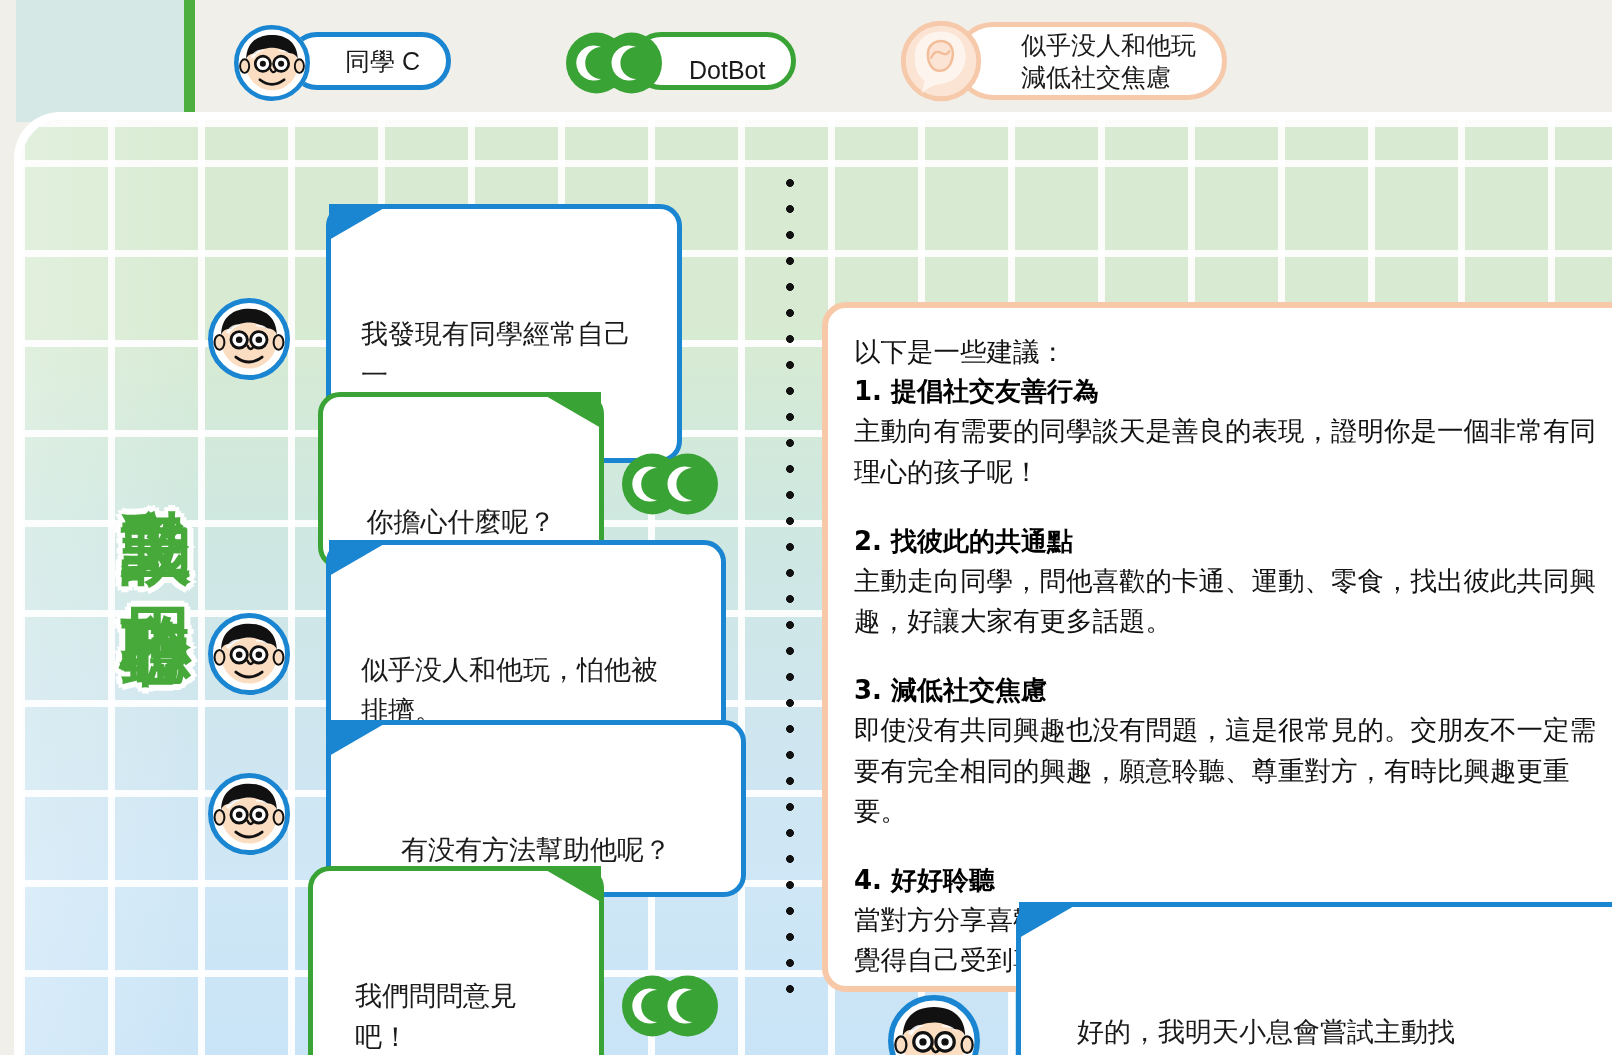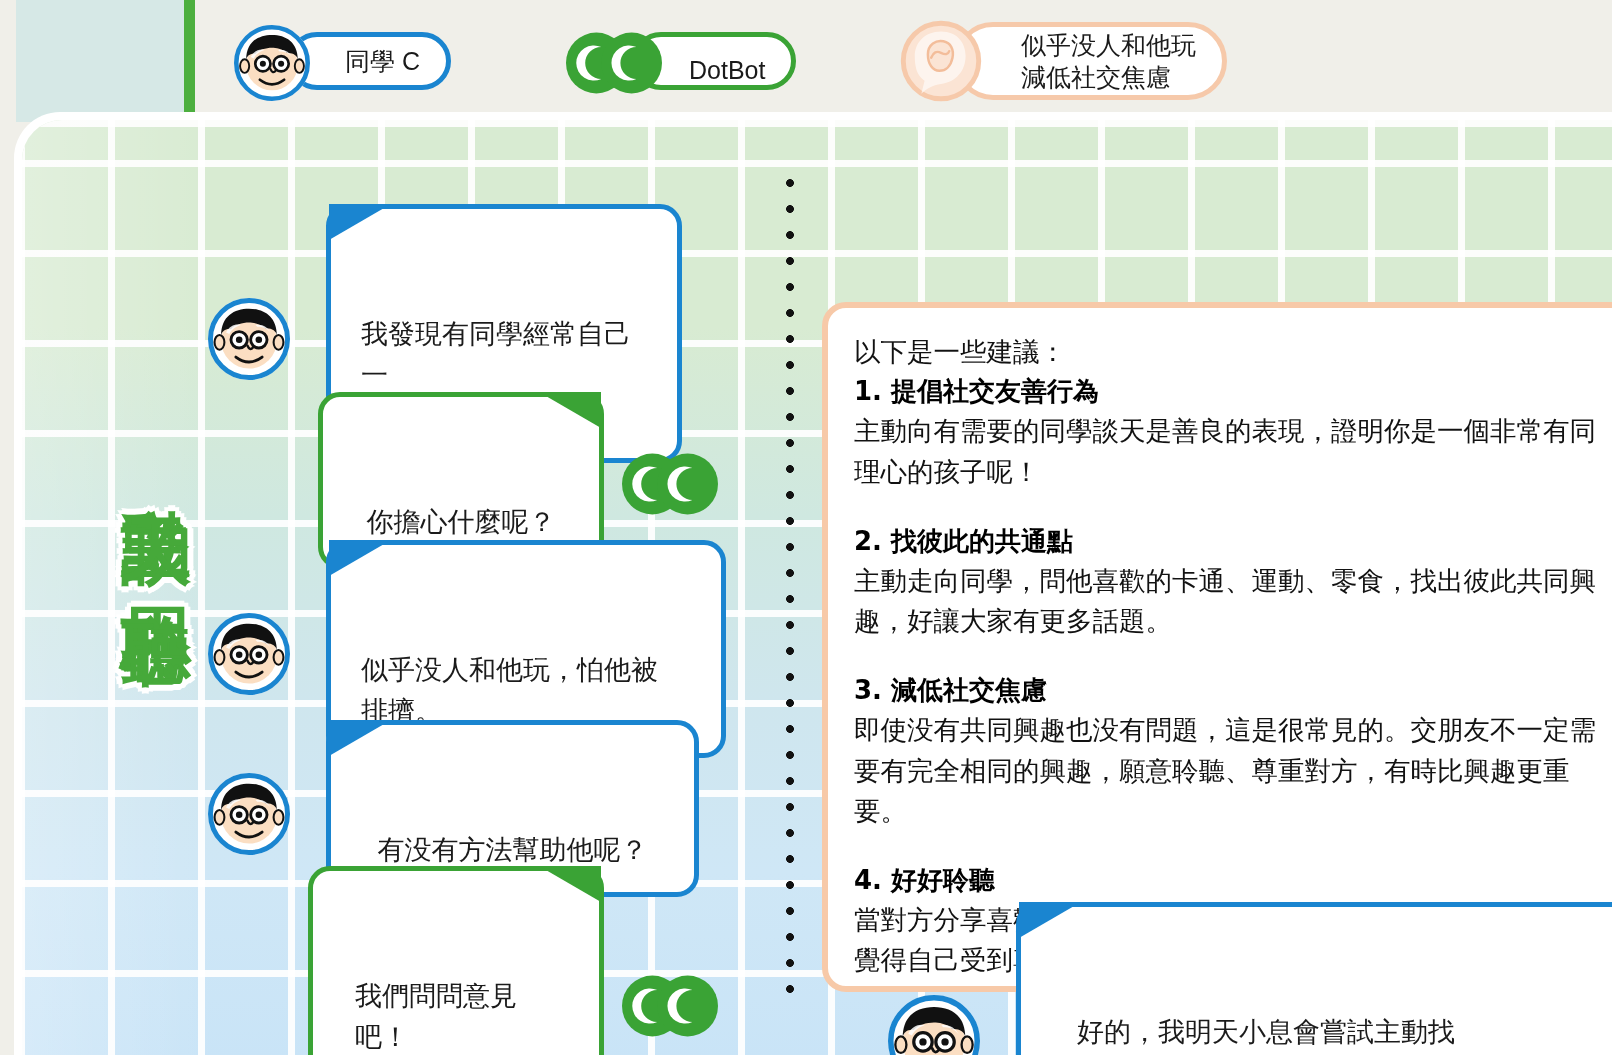--- a/index.html
+++ b/index.html
@@ -302,21 +302,21 @@
             <ellipse cx="14" cy="54" rx="6" ry="9" fill="#fbdec2" stroke="#111" stroke-width="2.5"></ellipse>
             <ellipse cx="86" cy="54" rx="6" ry="9" fill="#fbdec2" stroke="#111" stroke-width="2.5"></ellipse>
             <circle cx="38" cy="51" r="10" fill="#fff" stroke="#111" stroke-width="3.5"></circle>
             <circle cx="62" cy="51" r="10" fill="#fff" stroke="#111" stroke-width="3.5"></circle>
             <circle cx="38" cy="51" r="4" fill="#111"></circle>
             <circle cx="62" cy="51" r="4" fill="#111"></circle>
             <path d="M48 58 q3 7 7 2" fill="none" stroke="#111" stroke-width="3" stroke-linecap="round"></path>
             <path d="M34 72 q16 12 32 0" fill="none" stroke="#111" stroke-width="3.5" stroke-linecap="round"></path>
           </svg>
         </div>
-        <div class="bubble blue" style="margin-left:36px; width:373px; text-align:center;">
+        <div class="bubble blue" style="margin-left:36px; width:420px; text-align:center;">
           <span class="tail-left"></span>
           <span>有没有方法幫助他呢？</span>
         </div>
       </div>
 
       <div class="row" style="left:286px; top:746px;">
         <div class="bubble green" style="width:296px; text-align:left; padding-left:42px;">
           <span class="tail-right"></span>
           <span>我們問問意見吧！
 連線中⋯⋯</span>

